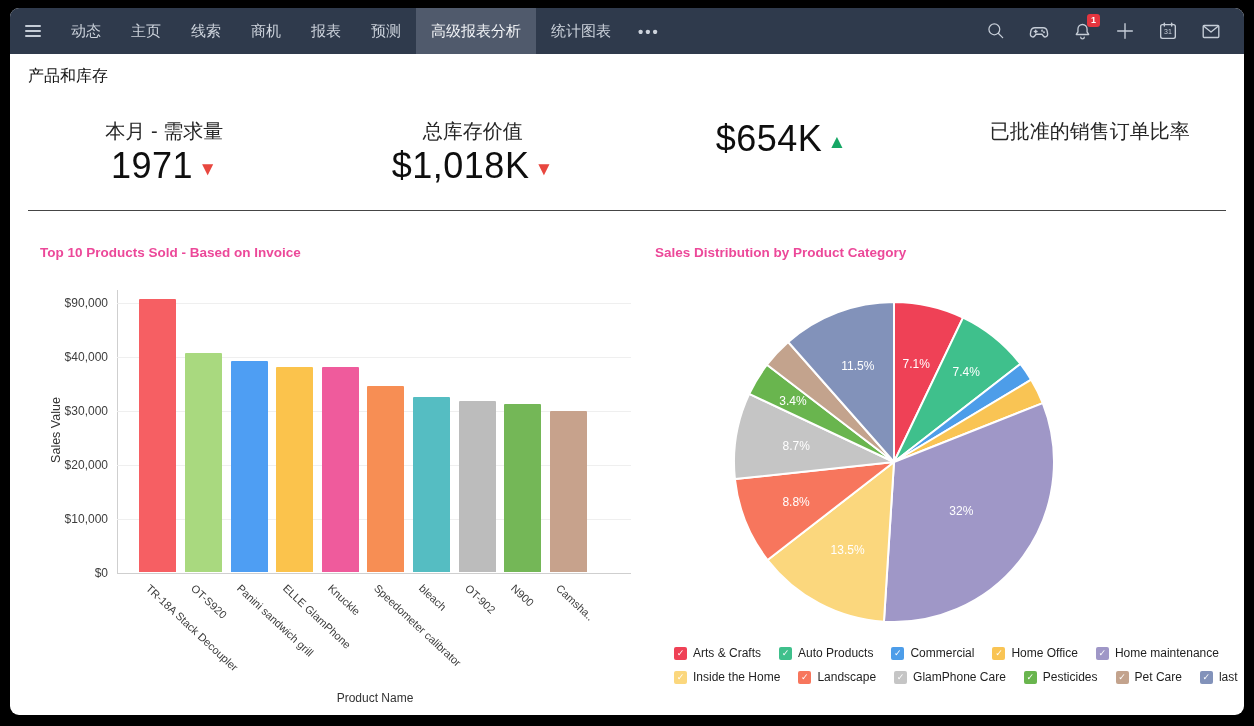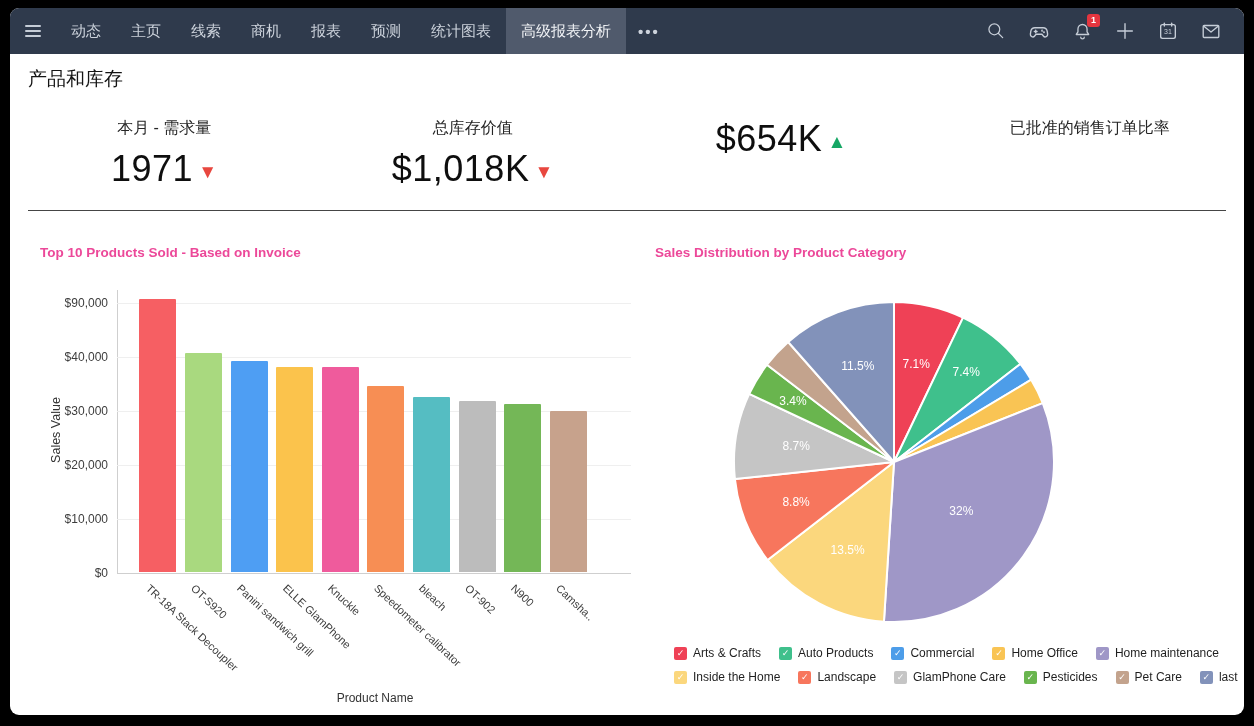--- a/index.html
+++ b/index.html
@@ -15,24 +15,24 @@
   .nav-tab { display:flex; align-items:center; padding:0 15px; color:var(--nav-text,#cdd3dc); font-size:15px; cursor:pointer; white-space:nowrap; }
   .nav-tab.active { background:var(--nav-active,#505a6c); color:#f2f4f7; }
   .nav-tab.more { letter-spacing:2px; font-weight:bold; padding:0 12px; }
   #nav-icons { margin-left:auto; display:flex; align-items:center; gap:21px; padding-right:22px; }
   .nicon { position:relative; width:22px; height:22px; display:flex; align-items:center; justify-content:center; cursor:pointer; }
   .nicon svg { stroke:#c6cdd7; fill:none; stroke-width:1.5; stroke-linecap:round; stroke-linejoin:round; }
   #bell-badge { position:absolute; top:-6px; right:-7px; min-width:13px; height:13px; background:var(--badge,#e5353f); color:#fff; font-size:9px; line-height:13px; text-align:center; border-radius:3px; padding:0 2px; font-weight:bold; }
   .cal-num { position:absolute; top:8px; left:0; right:0; text-align:center; font-size:7px; color:#c6cdd7; }
 
   
-  #page-title { position:absolute; left:18px; top:58px; font-size:19px; font-weight:500; color:#141414;font-family:Liberation Mono, monospace; }
+  #page-title { position:absolute; left:18px; top:58px; font-size:16px; font-weight:500; color:#141414;font-family:Liberation Mono, monospace; }
   #kpi-row { position:absolute; left:0; right:0; top:110px; display:grid; grid-template-columns:repeat(4,1fr); }
   .kpi { text-align:center; }
-  .kpi-label { font-size:16px; color:#262626; margin-bottom:9px; }
+  .kpi-label { font-size:20px; color:#262626; }
   .kpi-value { font-size:36px; color:#0e0e0e; letter-spacing:0.5px; }
   .tri { font-size:19px; margin-left:5px; vertical-align:3px; }
   .tri.down { color:var(--trend-down,#e8473f); }
   .tri.up { color:var(--trend-up,#16a765); }
   #divider { position:absolute; left:18px; right:18px; top:202px; height:0; border-top:1px solid var(--divider,#454545); }
 
   .chart-title { position:absolute; font-size:13.5px; font-weight:bold; color:#ec4899; }
   #bar-title { left:30px; top:237px; }
   #pie-title { left:645px; top:237px; }
 
@@ -68,22 +68,22 @@
           <i></i>
           <i></i>
         </div>
       <div id="nav-tabs">
           <div class="nav-tab">动态</div>
           <div class="nav-tab">主页</div>
           <div class="nav-tab">线索</div>
           <div class="nav-tab">商机</div>
           <div class="nav-tab">报表</div>
           <div class="nav-tab">预测</div>
+          <div class="nav-tab active">高级报表分析</div>
           <div class="nav-tab">统计图表</div>
-          <div class="nav-tab active">高级报表分析</div>
           <div class="nav-tab more">•••</div>
         </div>
       <div id="nav-icons">
         <div class="nicon">
           <svg width="20" height="20" viewBox="0 0 24 24">
               <circle cx="10" cy="10" r="6.5"></circle>
               <line x1="15" y1="15" x2="20" y2="20"></line>
             </svg>
         </div>
         <div class="nicon">

